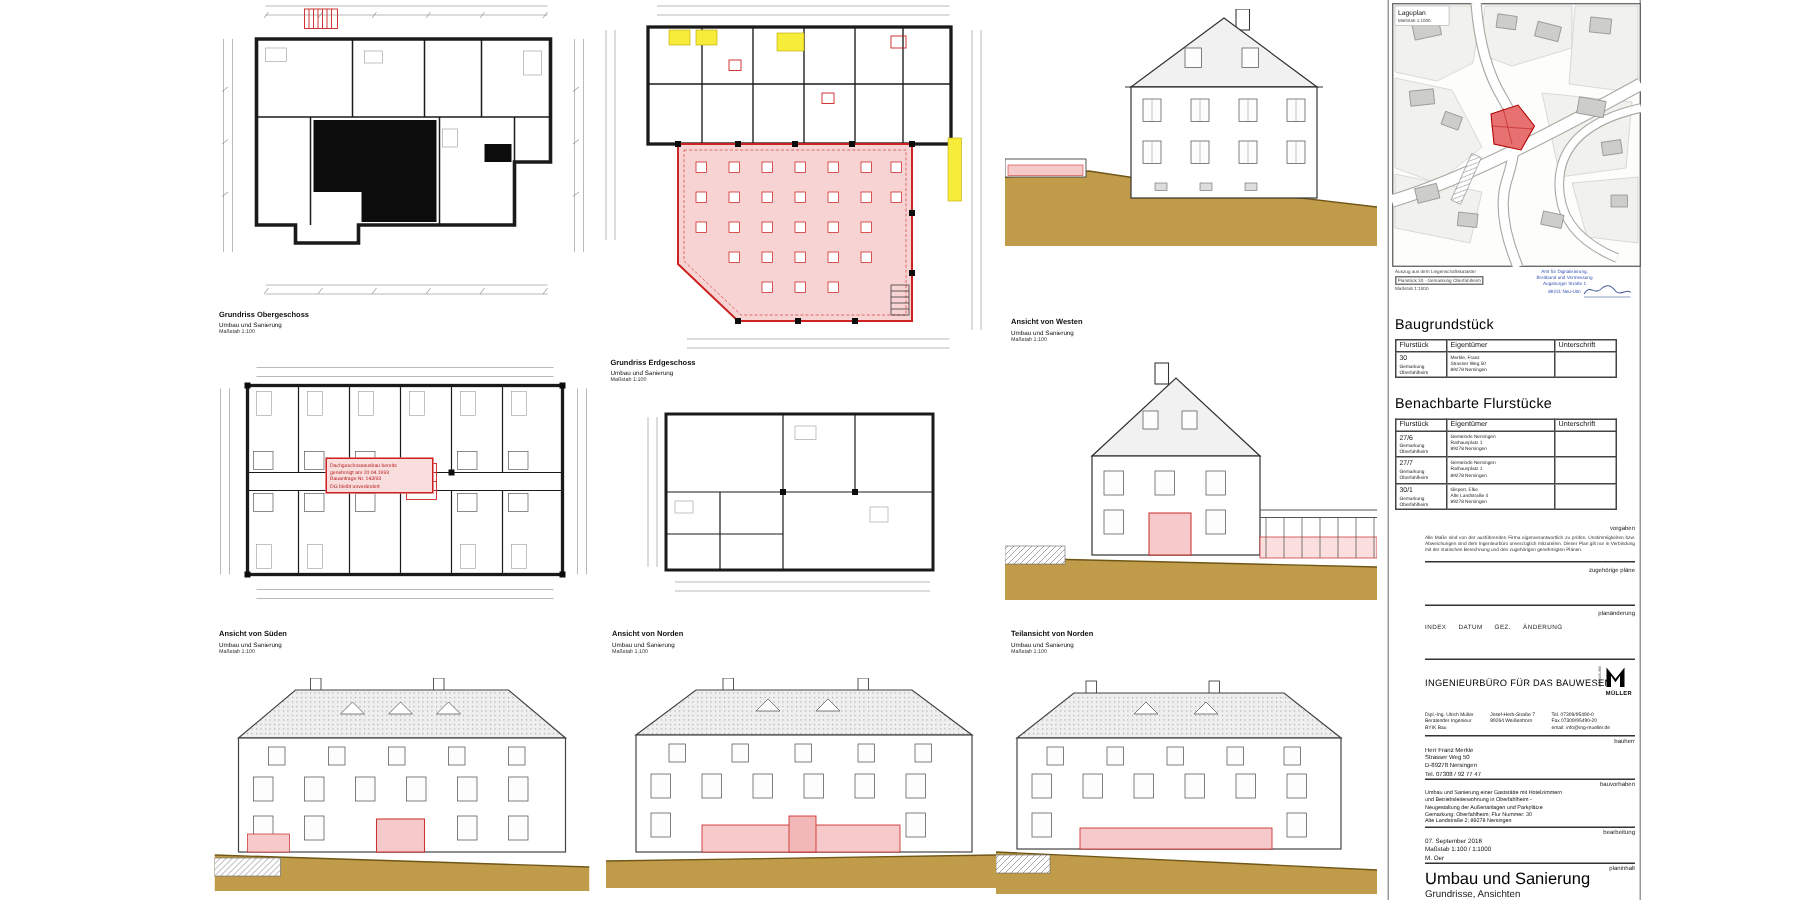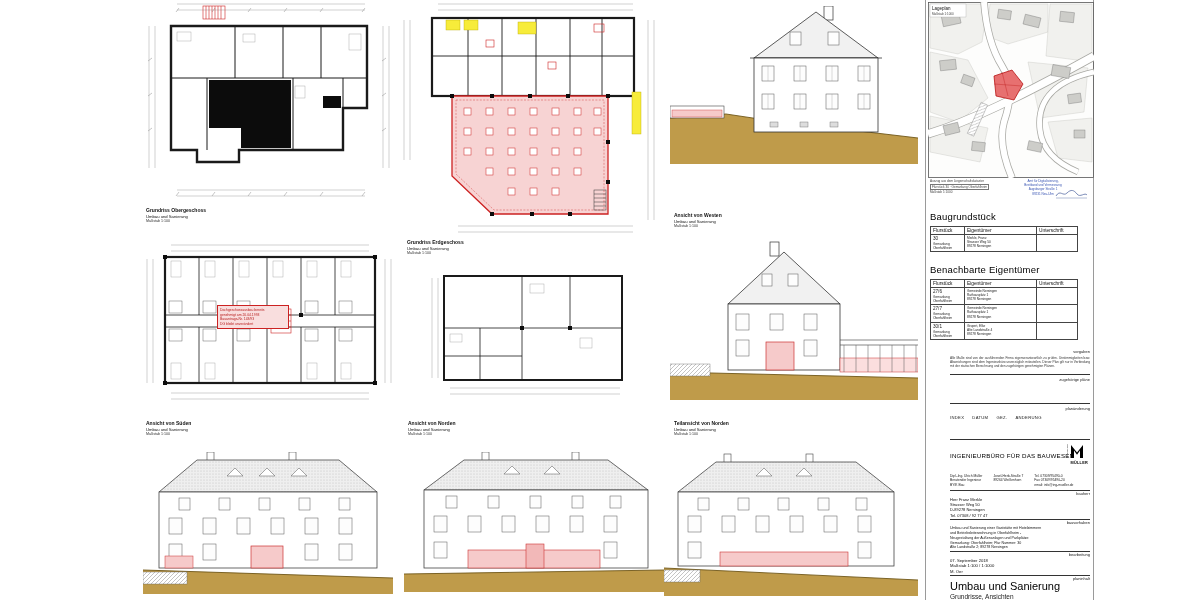--- a/index.html
+++ b/index.html
@@ -551,21 +551,21 @@
         <td>
           <div>Merkle, Franz</div>
           <div>Strasser Weg 50</div>
           <div>89278 Nersingen</div>
         </td>
         <td></td>
       </tr>
       </tbody>
     </table>
 
-    <div class="heading" style="top:264px">Benachbarte Eigentümer</div>
+    <div class="heading" style="top:264px">Benachbarte Flurstücke</div>
     <table class="flur" style="top:279px">
       <colgroup>
           <col style="width:34px">
           <col style="width:72px">
           <col style="width:41px">
         </colgroup>
       <thead>
           <tr>
         <th>Flurstück</th>
         <th>Eigentümer</th>

